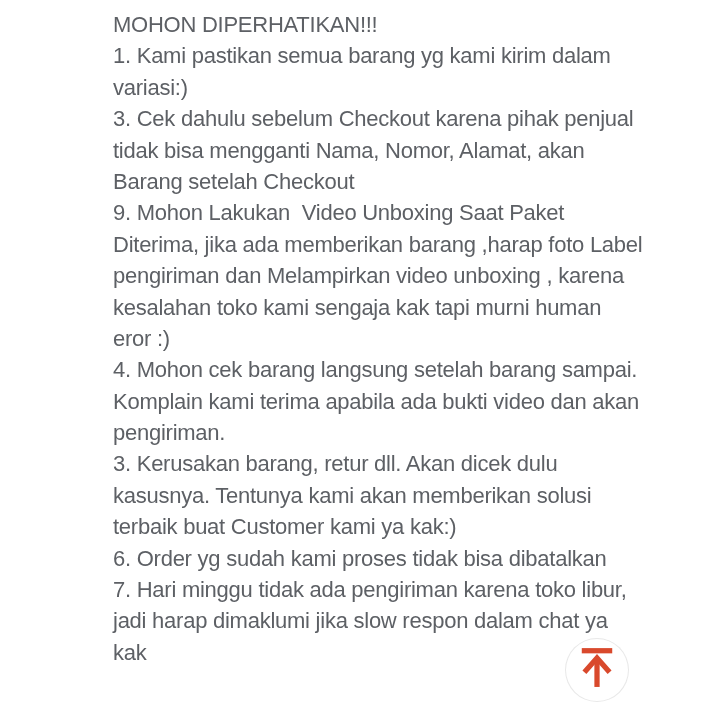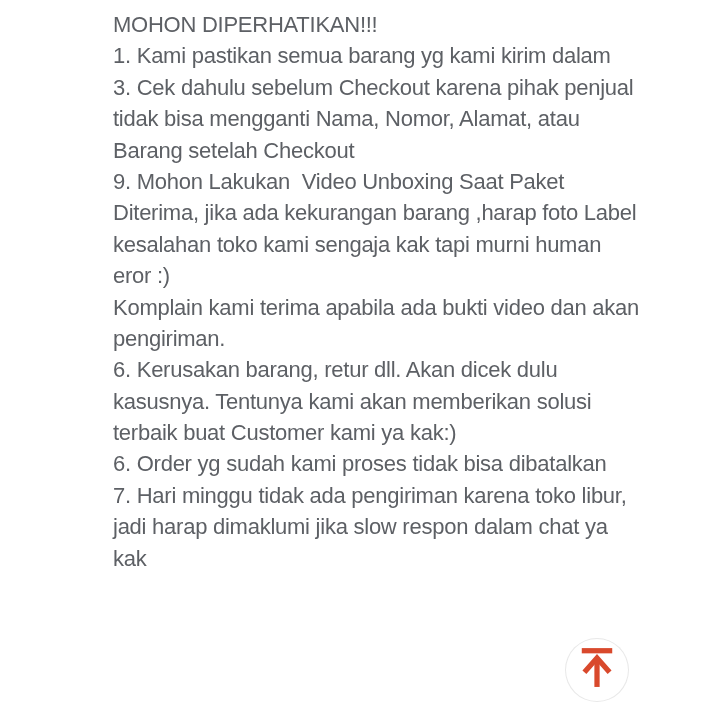--- a/index.html
+++ b/index.html
@@ -52,43 +52,46 @@
 </head>
 <body>
 
 <div class="notice-text">
 
     <div class="notice-line">MOHON DIPERHATIKAN!!!</div>
 
     <div class="notice-line">1. Kami pastikan semua barang yg kami kirim dalam</div>
 
 
+    <div class="notice-line">variasi:)</div>
 
     <div class="notice-line">3. Cek dahulu sebelum Checkout karena pihak penjual</div>
 
-    <div class="notice-line">tidak bisa mengganti Nama, Nomor, Alamat, atau</div>
+    <div class="notice-line">tidak bisa mengganti Nama, Nomor, Alamat, akan</div>
 
     <div class="notice-line">Barang setelah Checkout</div>
 
     <div class="notice-line">9. Mohon Lakukan  Video Unboxing Saat Paket</div>
 
-    <div class="notice-line">Diterima, jika ada kekurangan barang ,harap foto Label</div>
+    <div class="notice-line">Diterima, jika ada memberikan barang ,harap foto Label</div>
 
+    <div class="notice-line">pengiriman dan Melampirkan video unboxing , karena</div>
 
     <div class="notice-line">kesalahan toko kami sengaja kak tapi murni human</div>
 
     <div class="notice-line">eror :)</div>
 
+    <div class="notice-line">4. Mohon cek barang langsung setelah barang sampai.</div>
 
     <div class="notice-line">Komplain kami terima apabila ada bukti video dan akan</div>
 
 
     <div class="notice-line">pengiriman.</div>
 
-    <div class="notice-line">6. Kerusakan barang, retur dll. Akan dicek dulu</div>
+    <div class="notice-line">3. Kerusakan barang, retur dll. Akan dicek dulu</div>
 
     <div class="notice-line">kasusnya. Tentunya kami akan memberikan solusi</div>
 
     <div class="notice-line">terbaik buat Customer kami ya kak:)</div>
 
     <div class="notice-line">6. Order yg sudah kami proses tidak bisa dibatalkan</div>
 
     <div class="notice-line">7. Hari minggu tidak ada pengiriman karena toko libur,</div>
 
     <div class="notice-line">jadi harap dimaklumi jika slow respon dalam chat ya</div>

